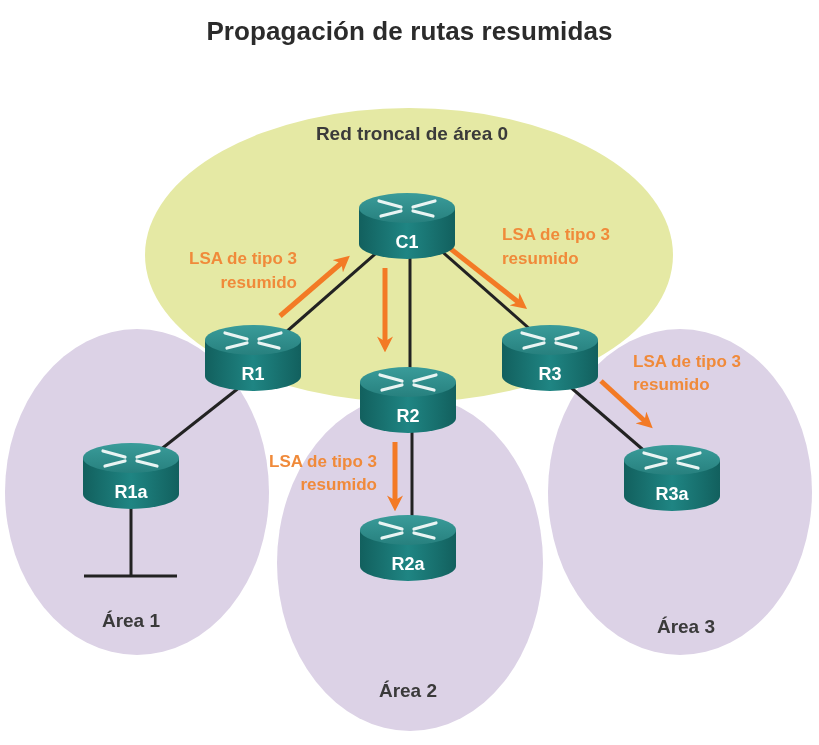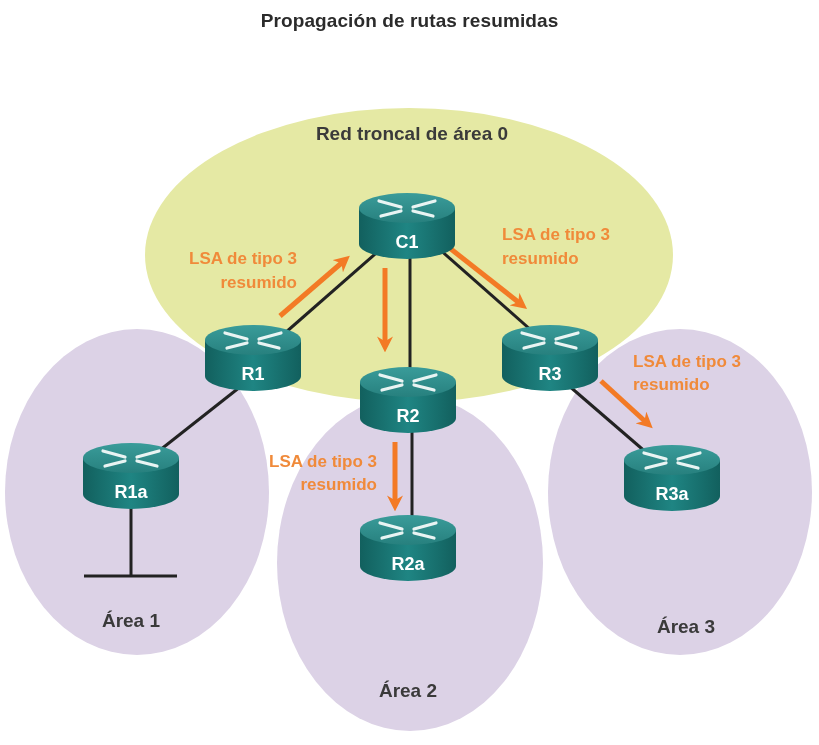--- a/index.html
+++ b/index.html
@@ -1,19 +1,19 @@
 <!DOCTYPE html>
 <html><head>
 <meta charset="utf-8">
 <style>
   html, body { margin: 0; padding: 0; background: #ffffff; }
   body { width: 819px; height: 745px; position: relative; overflow: hidden;
          font-family: "Liberation Sans", sans-serif; }
-  .title { position: absolute; left: 0; top: 10px; width: 819px; text-align: center;
-           font-size: 19px; font-weight: bold; color: #2b2b2b; letter-spacing: 0.1px; }
+  .title { position: absolute; left: 0; top: 16px; width: 819px; text-align: center;
+           font-size: 26px; font-weight: bold; color: #2b2b2b; letter-spacing: 0.1px; }
   svg.diagram { position: absolute; left: 0; top: 0; }
   .area-label { font-family: "Liberation Sans", sans-serif; font-weight: bold; font-size: 19px; fill: #3a3a3a; }
   .lsa-label { font-family: "Liberation Sans", sans-serif; font-weight: bold; font-size: 17px; fill: #f08a3a; }
   .router-label { font-family: "Liberation Sans", sans-serif; font-weight: bold; font-size: 18px; fill: #ffffff; }
 </style>
 </head>
 <body>
 
 <div class="title">Propagación de rutas resumidas</div>
 

